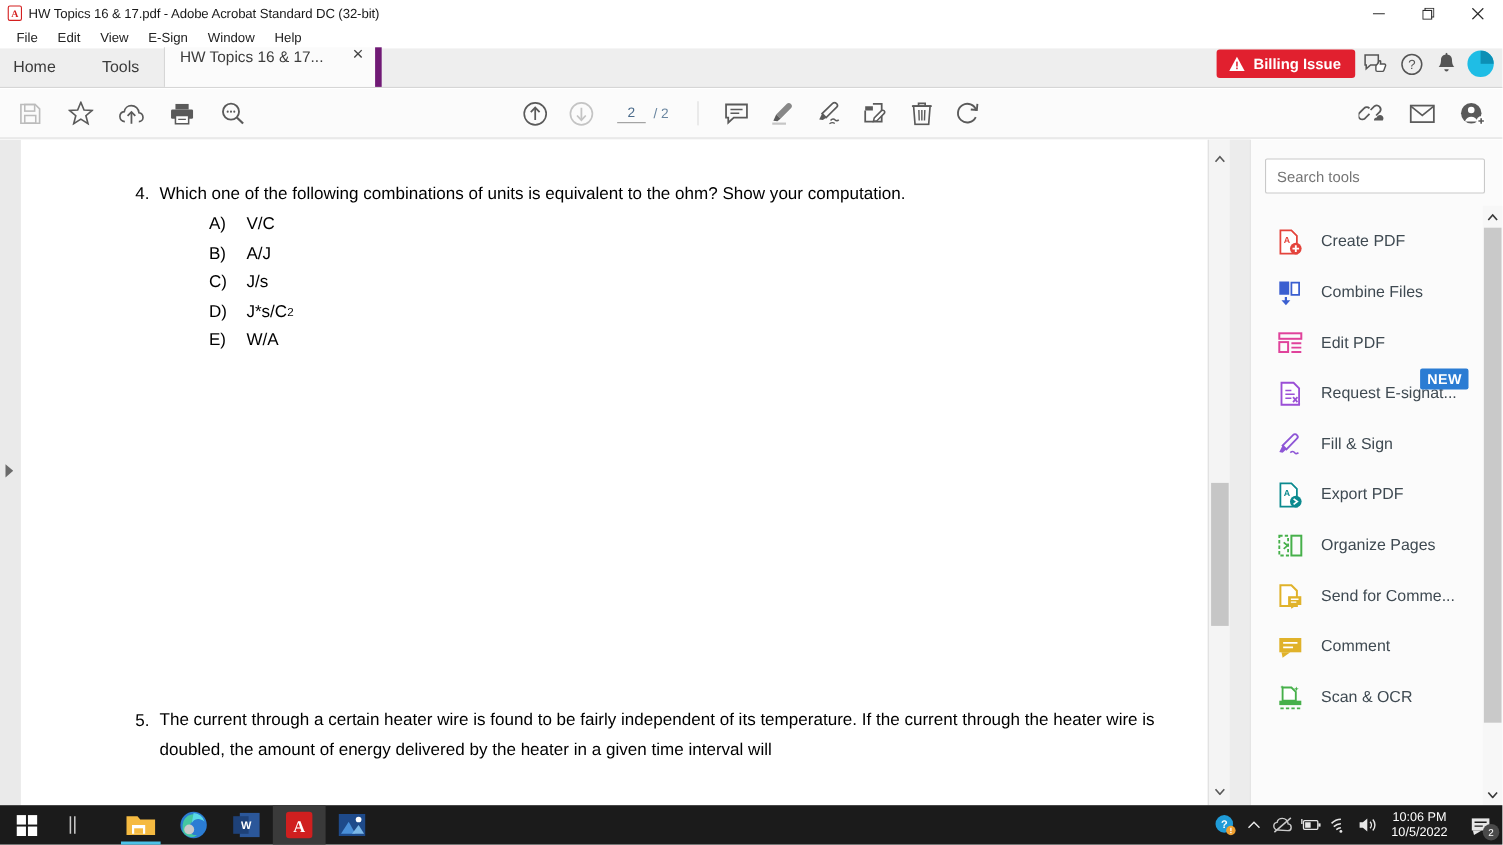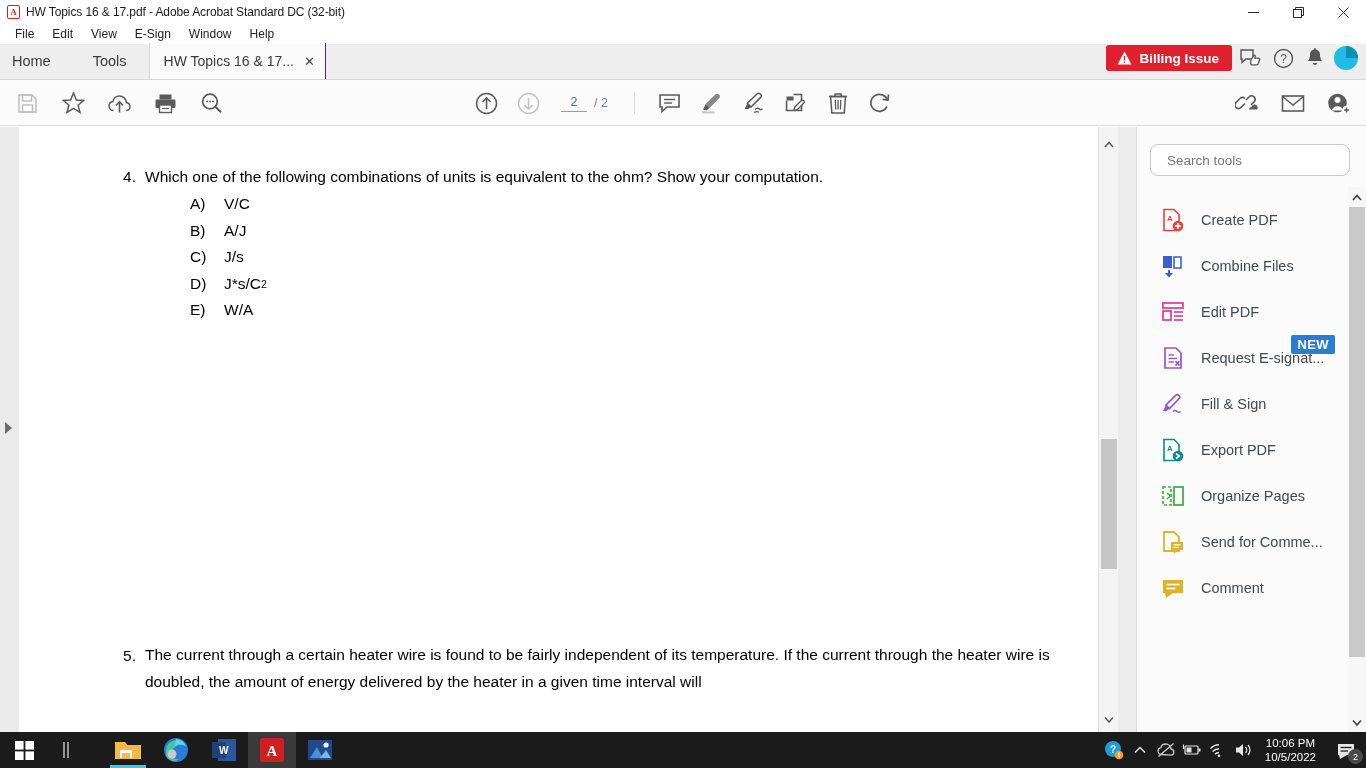--- a/index.html
+++ b/index.html
@@ -43,23 +43,24 @@
     background: #eeeeee; border-bottom: 1px solid #d6d6d6;
     display: flex; align-items: flex-end;
   }
   .tab-home, .tab-tools {
     height: 36px; display: flex; align-items: center; justify-content: center;
     font-size: 14.5px; color: #3b3b3b; padding: 0 22px;
   }
   .tab-home { padding-left: 12px; padding-right: 20px; }
   .tab-doc {
     height: 36px; min-width: 170px; background: #fbfbfb;
-    border-left: 1px solid #d6d6d6; border-right: 1px solid #701a75;
-    display: flex; align-items: center; padding: 0 10px 0 14px;
+    border-left: 1px solid #d6d6d6; border-right: 6px solid #701a75;
+    display: flex; align-items: flex-start; padding: 0 10px 0 14px;
     position: relative;
+    gap: 16px;
   }
   .tab-doc .tab-label { font-size: 14px; color: #3b3b3b; white-space: nowrap; }
   .tab-close { margin-left: 10px; font-size: 13px; color: #444; line-height: 1; }
   .tabstrip-right {
     position: absolute; right: 8px; top: 0; height: 28px;
     display: flex; align-items: center; gap: 6px;
   }
   .billing-btn {
     background: #e1202f; color: #fff; height: 26px; border-radius: 3px;
     display: flex; align-items: center; gap: 7px; padding: 0 13px 0 11px;
@@ -148,22 +149,22 @@
     background: #ececec;
   }
 
   
   .tools-panel {
     position: absolute; left: 1136px; top: 127px; width: 230px; height: 605px;
     background: #fbfbfb; border-left: 1px solid #dcdcdc;
   }
   .search-tools {
     position: absolute; left: 13px; top: 17px; width: 200px; height: 32px;
-    border: 1px solid #c9c9c9; background: #fff; border-radius: 8px;
-    font-size: 13.5px; color: #8a8a8a; padding: 0 16px;
+    border: 1px solid #c9c9c9; background: #fff; border-radius: 2px;
+    font-size: 13.5px; color: #8a8a8a; padding: 0 10px;
     font-family: "Liberation Sans", sans-serif;
   }
   .tools-list {
     position: absolute; left: 0; top: 70px; width: 212px; height: 535px; overflow: hidden;
   }
   .tool-row {
     display: flex; align-items: center; height: 46px; padding-left: 24px; position: relative;
   }
   .tool-ic { width: 24px; height: 24px; flex: none; margin-right: 16px; }
   .tool-label { font-size: 14.5px; color: #3f4a52; white-space: nowrap; }
@@ -607,20 +608,32 @@
           <svg width="24" height="24" viewBox="0 0 24 24">
             <rect x="2" y="4" width="20" height="13" fill="#e0b22a"></rect>
             <polygon points="4,17 12,17 5,22" fill="#e0b22a"></polygon>
             <line x1="5.5" y1="8.5" x2="18.5" y2="8.5" stroke="#fff" stroke-width="1.6"></line>
             <line x1="5.5" y1="12.5" x2="14.5" y2="12.5" stroke="#fff" stroke-width="1.6"></line>
           </svg>
         </span>
         <span class="tool-label">Comment</span>
       </div>
 
+      <div class="tool-row">
+        <span class="tool-ic">
+          <svg width="24" height="24" viewBox="0 0 24 24">
+            <path d="M5 3h8l4 4v8H5z" fill="#fff" stroke="#46b04a" stroke-width="1.7"></path>
+            <rect x="2" y="15" width="20" height="4" fill="#46b04a"></rect>
+            <line x1="3" y1="22" x2="21" y2="22" stroke="#46b04a" stroke-width="1.7" stroke-dasharray="3 2"></line>
+            <path d="M17.5 2l.6 1.6 1.6.6-1.6.6-.6 1.6-.6-1.6L15.3 4.2l1.6-.6z" fill="#46b04a"></path>
+            <path d="M4.5 1l.45 1.2 1.2.45-1.2.45L4.5 4.3 4.05 3.1 2.85 2.65l1.2-.45z" fill="#46b04a"></path>
+          </svg>
+        </span>
+        <span class="tool-label">Scan &amp; OCR</span>
+      </div>
 
 
 
     </div>
 
     <div class="panel-scroll">
       <div class="ps-arrow up">
         <svg width="10" height="7" viewBox="0 0 10 7">
             <polyline points="1,6 5,1.5 9,6" fill="none" stroke="#3a3a3a" stroke-width="1.5"></polyline>
           </svg>

